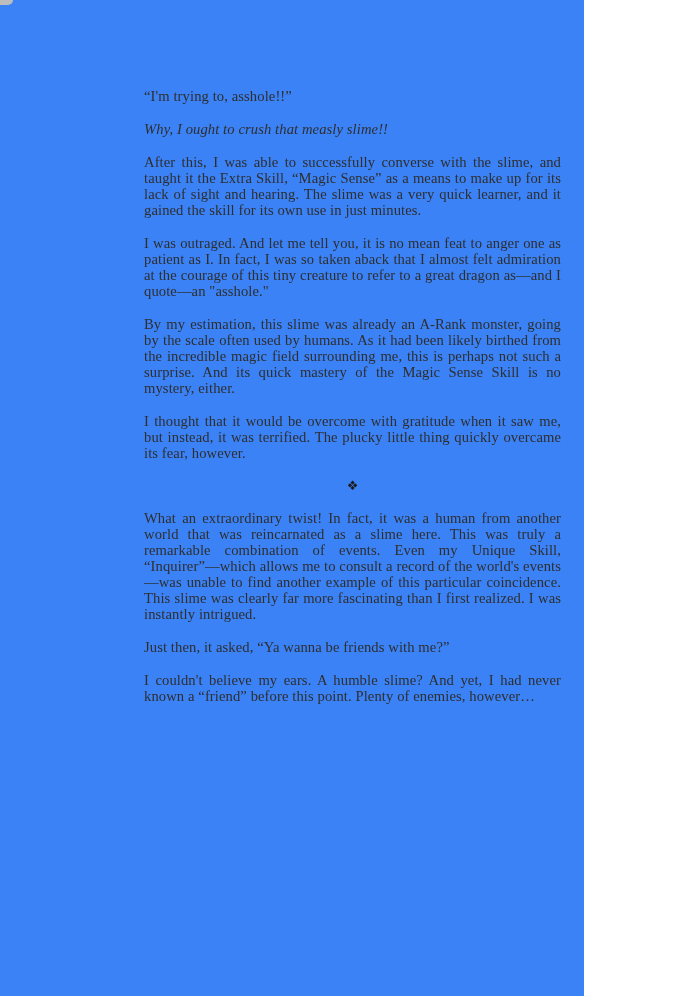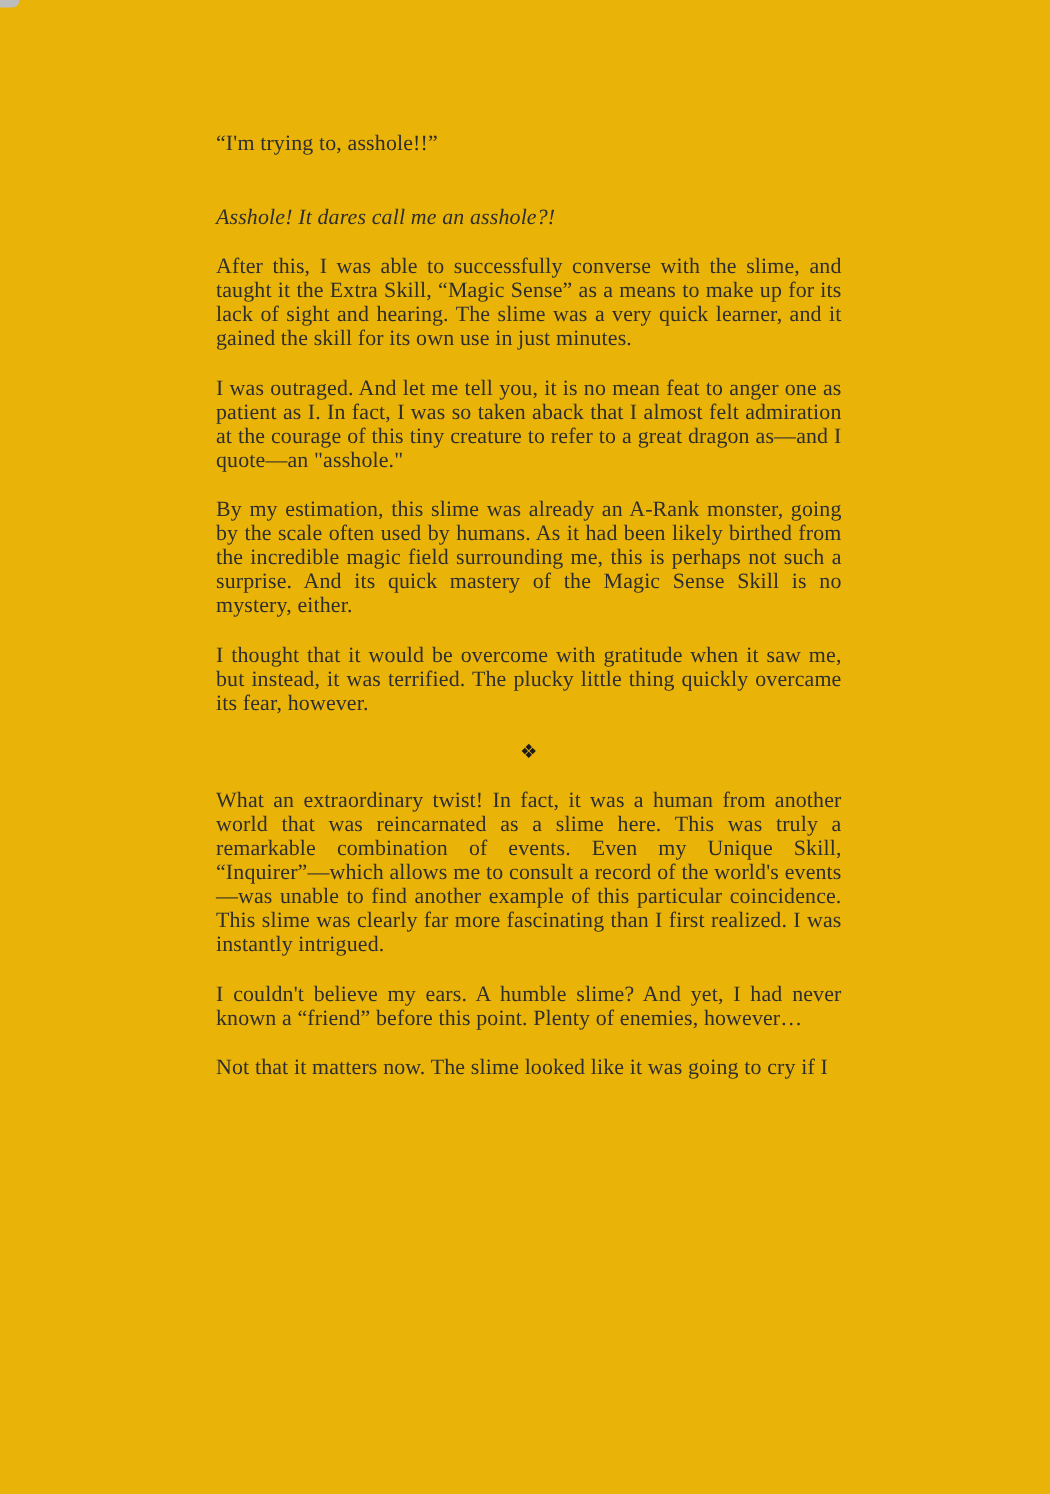--- a/index.html
+++ b/index.html
@@ -2,23 +2,23 @@
 <html><head>
 <meta charset="utf-8">
 <style>
   html, body {
     margin: 0;
     padding: 0;
     background: #ffffff;
   }
   .page {
     position: relative;
-    width: 700px;
+    width: 584px;
     height: 996px;
-    background: #eab308;
+    background: #3b82f6;
     overflow: hidden;
     font-family: "Liberation Serif", serif;
     color: #2e2e2e;
   }
   .corner-artifact {
     position: absolute;
     left: 0;
     top: 0;
     width: 13px;
     height: 5px;
@@ -59,37 +59,36 @@
 
 <div class="page">
 
   <div class="corner-artifact"></div>
 
   <div class="text-column">
 
     <p class="dialogue">“I'm trying to, asshole!!”</p>
 
     <p class="thought">
-      <br>
-      <span>Asshole! It dares call me an asshole?!</span>
+      <span>Why, I ought to crush that measly slime!!</span><br>
     </p>
 
     <p>After this, I was able to successfully converse with the slime, and taught it the Extra Skill, “Magic Sense” as a means to make up for its lack of sight and hearing. The slime was a very quick learner, and it gained the skill for its own use in just minutes.</p>
 
     <p>I was outraged. And let me tell you, it is no mean feat to anger one as patient as I. In fact, I was so taken aback that I almost felt admiration at the courage of this tiny creature to refer to a great dragon as—and I quote—an "asshole."</p>
 
     <p>By my estimation, this slime was already an A-Rank monster, going by the scale often used by humans. As it had been likely birthed from the incredible magic field surrounding me, this is perhaps not such a surprise. And its quick mastery of the Magic Sense Skill is no mystery, either.</p>
 
     <p>I thought that it would be overcome with gratitude when it saw me, but instead, it was terrified. The plucky little thing quickly overcame its fear, however.</p>
 
 
 
     <div class="scene-break">❖</div>
 
     <p>What an extraordinary twist! In fact, it was a human from another world that was reincarnated as a slime here. This was truly a remarkable combination of events. Even my Unique Skill, “Inquirer”—which allows me to consult a record of the world's events—was unable to find another example of this particular coincidence. This slime was clearly far more fascinating than I first realized. I was instantly intrigued.</p>
 
+    <p>Just then, it asked, “Ya wanna be friends with me?”</p>
 
     <p>I couldn't believe my ears. A humble slime? And yet, I had never known a “friend” before this point. Plenty of enemies, however…</p>
 
-    <p>Not that it matters now. The slime looked like it was going to cry if I</p>
 
   </div>
 </div>
 
 </body></html>

